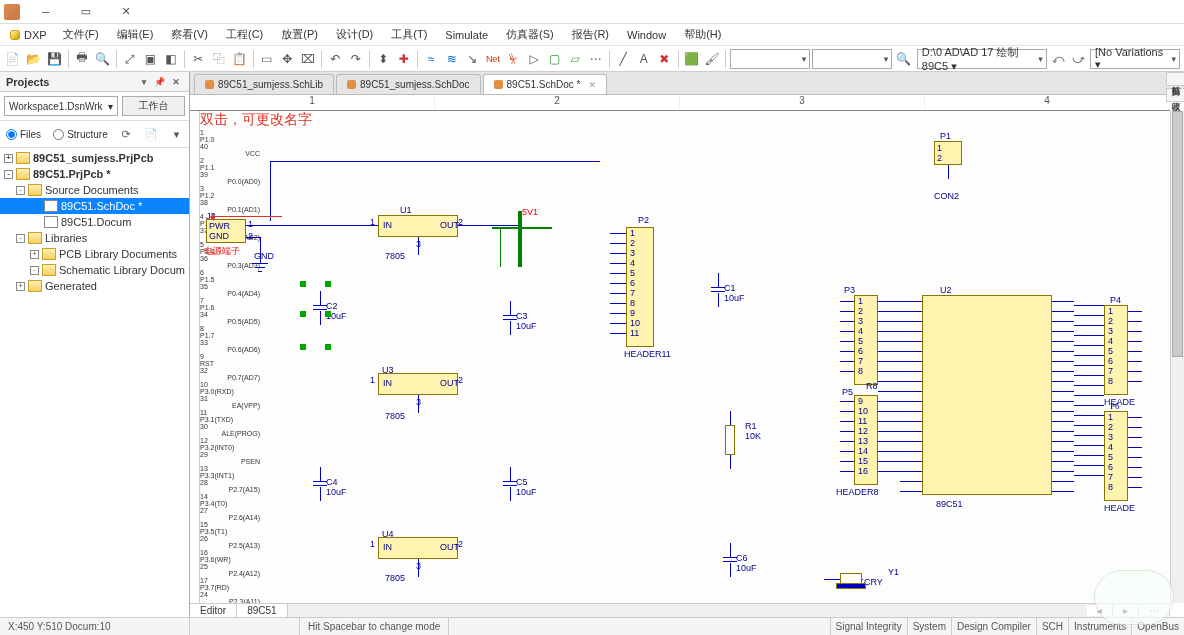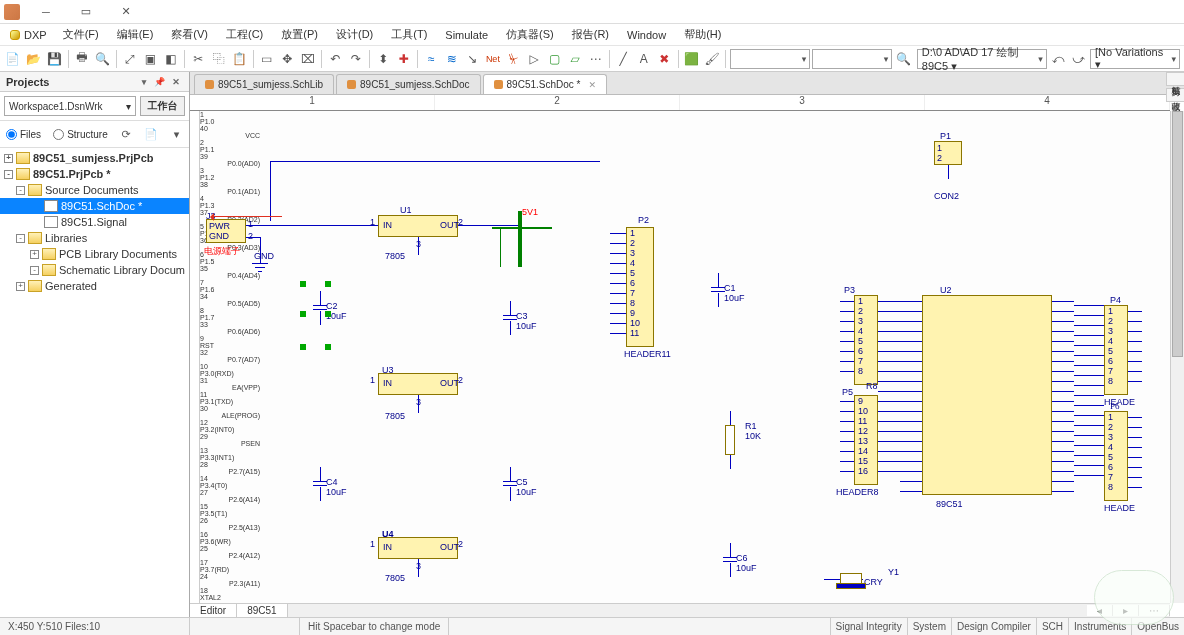--- a/index.html
+++ b/index.html
@@ -27,21 +27,21 @@
 
 .main { display: flex; height: calc(100% - 24px - 22px - 26px - 18px); }
 
 
 .panel { width: 190px; background: #fff; border-right: 1px solid #aaa; display: flex; flex-direction: column; }
 .panel-title { height: 20px; background: #f5f5f5; border-bottom: 1px solid #ccc; display: flex; align-items: center; padding: 0 6px; font-weight: bold; }
 .panel-title .spacer { flex: 1; }
 .panel-title .pbtn { width: 14px; height: 14px; display: flex; align-items: center; justify-content: center; font-size: 9px; color: #666; margin-left: 2px; }
 .panel-row { display: flex; padding: 4px; gap: 4px; }
 .panel-row .combo, .panel-row .txt { flex: 1; height: 20px; border: 1px solid #aaa; background: #fff; padding: 0 4px; display: flex; align-items: center; font-size: 10px; }
-.panel-row .btn { width: 45px; height: 20px; border: 1px solid #aaa; background: #f0f0f0; display: flex; align-items: center; justify-content: center; font-size: 10px; font-weight: bold; }
+.panel-row .btn { width: 63px; height: 20px; border: 1px solid #aaa; background: #f0f0f0; display: flex; align-items: center; justify-content: center; font-size: 10px; }
 .radios { display: flex; align-items: center; padding: 4px 6px; gap: 12px; border-bottom: 1px solid #ddd; border-top: 1px solid #ddd; }
 .radios label { display: flex; align-items: center; gap: 3px; font-size: 10px; }
 .radios input { width: 11px; height: 11px; }
 .radios .ico { margin-left: auto; width: 18px; height: 18px; display: flex; align-items: center; justify-content: center; color: #555; }
 
 .tree { flex: 1; overflow: auto; padding: 2px 0; font-size: 11px; }
 .tree-node { display: flex; align-items: center; height: 16px; padding: 0 4px; gap: 3px; white-space: nowrap; }
 .tree-node .exp { width: 9px; height: 9px; border: 1px solid #888; display: flex; align-items: center; justify-content: center; font-size: 8px; line-height: 1; color: #555; }
 .tree-node .fico { width: 14px; height: 12px; }
 .ficon-folder { background: linear-gradient(#fff1b8,#f5d060); border: 1px solid #c9a227; }
@@ -227,21 +227,21 @@
           <span>Source Documents</span>
         </div>
         <div class="tree-node indent2 sel">
           <span style="width:11px"></span>
           <span class="fico ficon-doc"></span>
           <span>89C51.SchDoc *</span>
         </div>
         <div class="tree-node indent2">
           <span style="width:11px"></span>
           <span class="fico ficon-doc"></span>
-          <span>89C51.Signal</span>
+          <span>89C51.Docum</span>
         </div>
         <div class="tree-node indent1">
           <span class="exp">-</span>
           <span class="fico ficon-folder"></span>
           <span>Libraries</span>
         </div>
         <div class="tree-node indent2">
           <span class="exp">+</span>
           <span class="fico ficon-folder"></span>
           <span>PCB Library Documents</span>
@@ -295,20 +295,21 @@
           <div class="comp-label" style="left: 48px; top: 120px;">2</div>
           <div class="net-label" style="left: 4px; top: 134px;">电源端子</div>
           <div class="wire-blue" style="left: 46px; top: 114px; width: 30px; height: 1px;"></div>
           <div class="wire-blue" style="left: 46px; top: 126px; width: 14px; height: 1px;"></div>
           <div class="wire-blue" style="left: 60px; top: 126px; width: 1px; height: 26px;"></div>
           <div class="wire-blue" style="left: 52px; top: 152px; width: 16px; height: 1px;"></div>
           <div class="wire-blue" style="left: 55px; top: 156px; width: 10px; height: 1px;"></div>
           <div class="wire-blue" style="left: 58px; top: 160px; width: 4px; height: 1px;"></div>
           <div class="comp-label" style="left: 54px; top: 140px;">GND</div>
           <div class="arrow-red" style="left: 12px; top: 105px; width: 70px;"></div>
+          <div class="redtext" style="left: 82px; top: 98px;">双击，可更改名字</div>
           <div class="comp-label" style="left: 200px; top: 94px;">U1</div>
           <div class="comp-box" style="left: 178px; top: 104px; width: 80px; height: 22px;"></div>
           <div class="comp-label" style="left: 183px; top: 109px;">IN</div>
           <div class="comp-label" style="left: 240px; top: 109px;">OUT</div>
           <div class="comp-label" style="left: 170px; top: 106px;">1</div>
           <div class="comp-label" style="left: 258px; top: 106px;">2</div>
           <div class="comp-label" style="left: 216px; top: 128px;">3</div>
           <div class="wire-blue" style="left: 218px; top: 126px; width: 1px; height: 18px;"></div>
           <div class="comp-label" style="left: 185px; top: 140px;">7805</div>
           <div class="wire-blue" style="left: 76px; top: 114px; width: 102px; height: 1px;"></div>
@@ -357,21 +358,21 @@
           <div class="comp-label" style="left: 126px; top: 366px;">C4</div>
           <div class="comp-label" style="left: 126px; top: 376px;">10uF</div>
           <div class="wire-blue" style="left: 310px; top: 356px; width: 1px; height: 14px;"></div>
           <div style="position: absolute; left: 303px; top: 370px; width: 14px;">
             <div style="height:1px;background:#0000c0;margin-bottom:3px;"></div>
             <div style="height:1px;background:#0000c0;"></div>
           </div>
           <div class="wire-blue" style="left: 310px; top: 376px; width: 1px; height: 14px;"></div>
           <div class="comp-label" style="left: 316px; top: 366px;">C5</div>
           <div class="comp-label" style="left: 316px; top: 376px;">10uF</div>
-          <div class="comp-label" style="left: 182px; top: 418px; font-weight: bold;">U4</div>
+          <div class="comp-label" style="left: 182px; top: 418px;">U4</div>
           <div class="comp-box" style="left: 178px; top: 426px; width: 80px; height: 22px;"></div>
           <div class="comp-label" style="left: 183px; top: 431px;">IN</div>
           <div class="comp-label" style="left: 240px; top: 431px;">OUT</div>
           <div class="comp-label" style="left: 170px; top: 428px;">1</div>
           <div class="comp-label" style="left: 258px; top: 428px;">2</div>
           <div class="comp-label" style="left: 216px; top: 450px;">3</div>
           <div class="wire-blue" style="left: 218px; top: 448px; width: 1px; height: 18px;"></div>
           <div class="comp-label" style="left: 185px; top: 462px;">7805</div>
           <div class="comp-label" style="left: 438px; top: 104px;">P2</div>
           <div class="comp-box" style="left: 426px; top: 116px; width: 28px; height: 120px;"></div>
@@ -675,21 +676,21 @@
     </div>
   </div>
 </div>
 
 <div class="side-tabs">
   <div class="side-tab">剪贴板</div>
   <div class="side-tab">收藏</div>
 </div>
 
 <div class="statusbar">
-  <div class="cell" style="width:190px;">X:450 Y:510  Files:10</div>
+  <div class="cell" style="width:190px;">X:450 Y:510  Docum:10</div>
   <div class="cell" style="width:110px;"></div>
   <div class="cell">Hit Spacebar to change mode</div>
   <div class="spacer"></div>
   <div class="rbtn">Signal Integrity</div>
   <div class="rbtn">System</div>
   <div class="rbtn">Design Compiler</div>
   <div class="rbtn">SCH</div>
   <div class="rbtn">Instruments</div>
   <div class="rbtn">OpenBus</div>
 </div>

